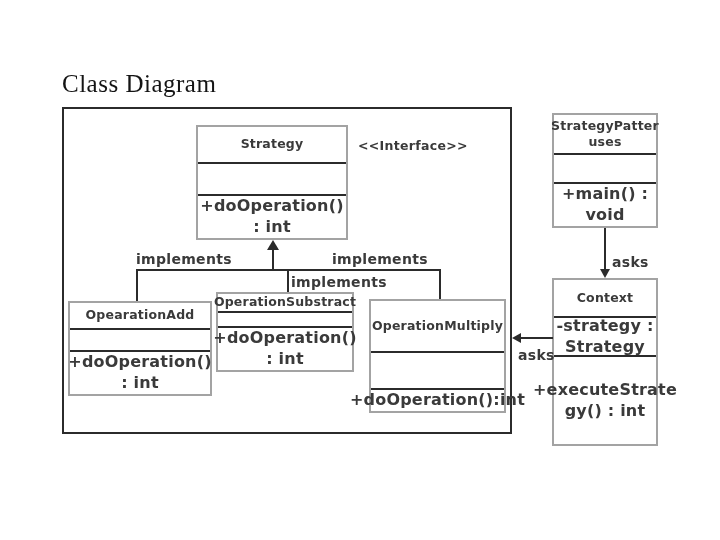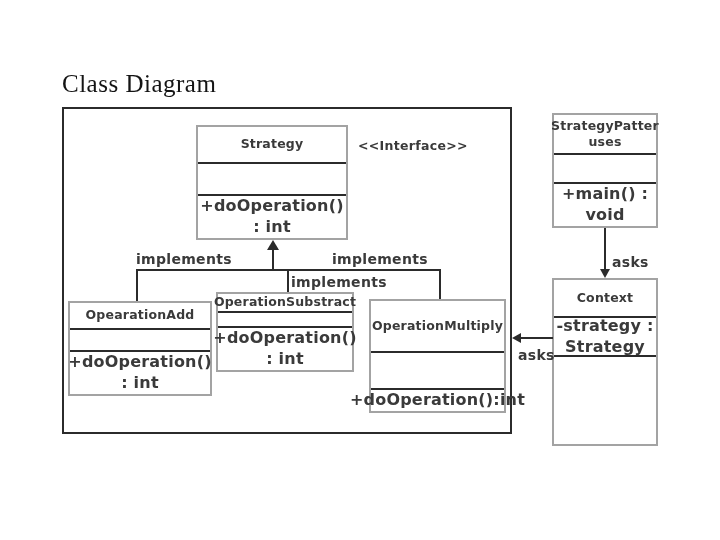--- a/index.html
+++ b/index.html
@@ -149,19 +149,23 @@
   <div class="ln" style="left:604px; top:228px; width:2px; height:42px;"></div>
   <div class="arrowhead arrow-down" style="left:600px; top:269px;"></div>
   <div class="rel-label" style="left:612px; top:254px;">asks</div>
 
   <div class="cls" style="left:552px; top:278px; width:106px; height:168px;">
     <div class="cmp name" style="height:36px;">Context</div>
     <div class="cmp mid" style="height:37px;">
       <span>-strategy :</span>
       <span>Strategy</span>
     </div>
+    <div class="cmp methods">
+      <span>+executeStrate</span>
+      <span>gy() : int</span>
+    </div>
   </div>
 
   <div class="ln" style="left:520px; top:337px; width:33px; height:2px;"></div>
   <div class="arrowhead arrow-left" style="left:512px; top:333px;"></div>
   <div class="rel-label" style="left:518px; top:347px;">asks</div>
 
 </div>
 
 </body></html>

